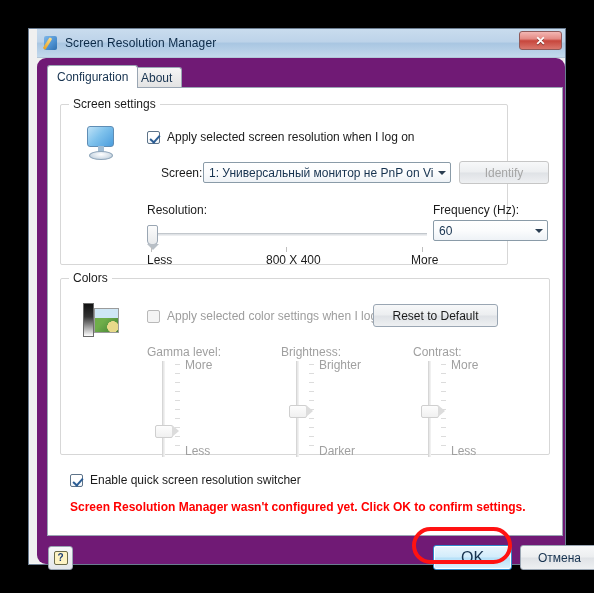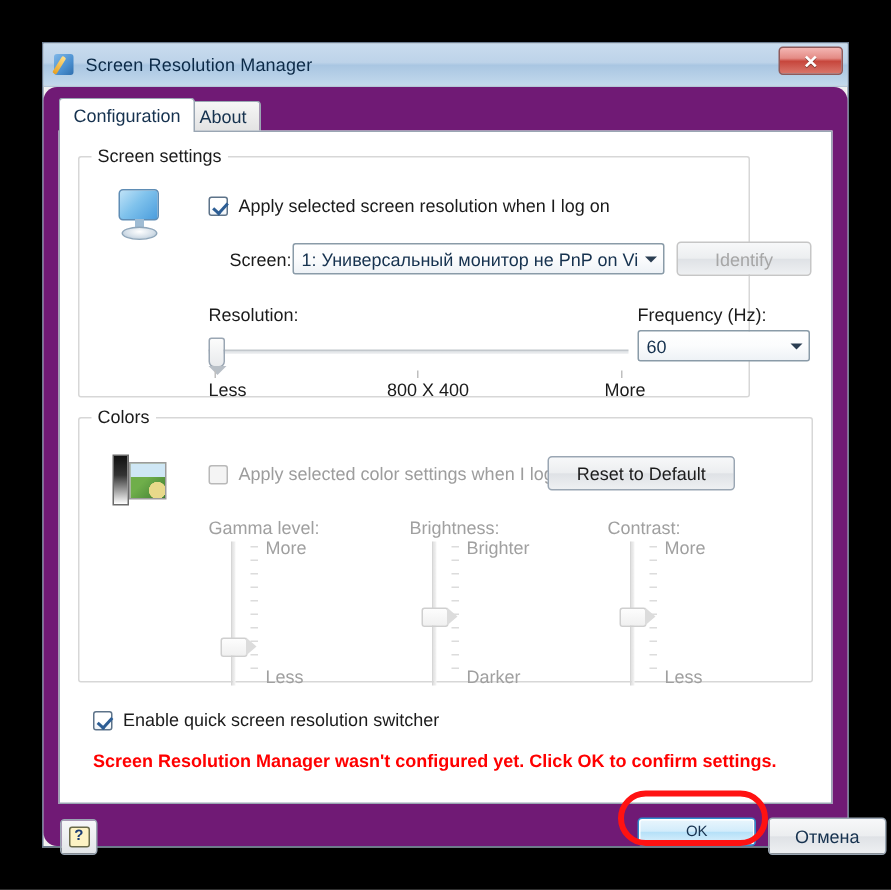--- a/index.html
+++ b/index.html
@@ -17,20 +17,21 @@
   }
 
   
   #window {
     position: absolute;
     left: 28px; top: 28px;
     width: 538px; height: 537px;
     background: #f0f0f0;
     border: 1px solid #6b7c90;
     box-shadow: 0 0 0 1px rgba(255,255,255,0.35) inset;
+    padding-left: 8px;
   }
   #titlebar {
     position: relative;
     height: 29px;
     background: linear-gradient(to bottom, #c9dcee 0%, #bdd3e9 45%, #a9c6e2 52%, #c3d9ec 100%);
     border-bottom: 1px solid #b3c6d8;
     display: flex; align-items: center;
   }
   #title-icon {
     width: 16px; height: 16px;
@@ -350,26 +351,26 @@
     width: 14px; height: 14px;
     background: #fdf3c4;
     border: 1px solid #6b6b4a;
     border-radius: 2px;
     font-size: 10px; font-weight: bold; color: #1b3c74;
     display: flex; align-items: center; justify-content: center;
     line-height: 1;
   }
   #btn-ok {
     position: absolute; left: 396px; top: 487px;
-    width: 79px; height: 19px;
+    width: 79px; height: 25px;
     border: 1px solid #2f8ccc; border-radius: 3px;
     background: linear-gradient(to bottom, #eaf6fd 0%, #d2ecfb 48%, #b5e0f8 52%, #dff2fd 100%);
     box-shadow: 0 0 0 1px #ffffff inset;
     display: flex; align-items: center; justify-content: center;
-    font-size: 10px; color: #16324f; cursor: pointer;
+    font-size: 16px; color: #16324f; cursor: pointer;
   }
   #btn-cancel {
     position: absolute; left: 483px; top: 487px;
     width: 79px; height: 25px;
     border: 1px solid #9aa6b3; border-radius: 3px;
     background: linear-gradient(to bottom, #f7f8f9 0%, #eceef0 48%, #dfe2e6 52%, #eef0f2 100%);
     display: flex; align-items: center; justify-content: center;
     font-size: 12px; color: #16324f; cursor: pointer;
   }
 

